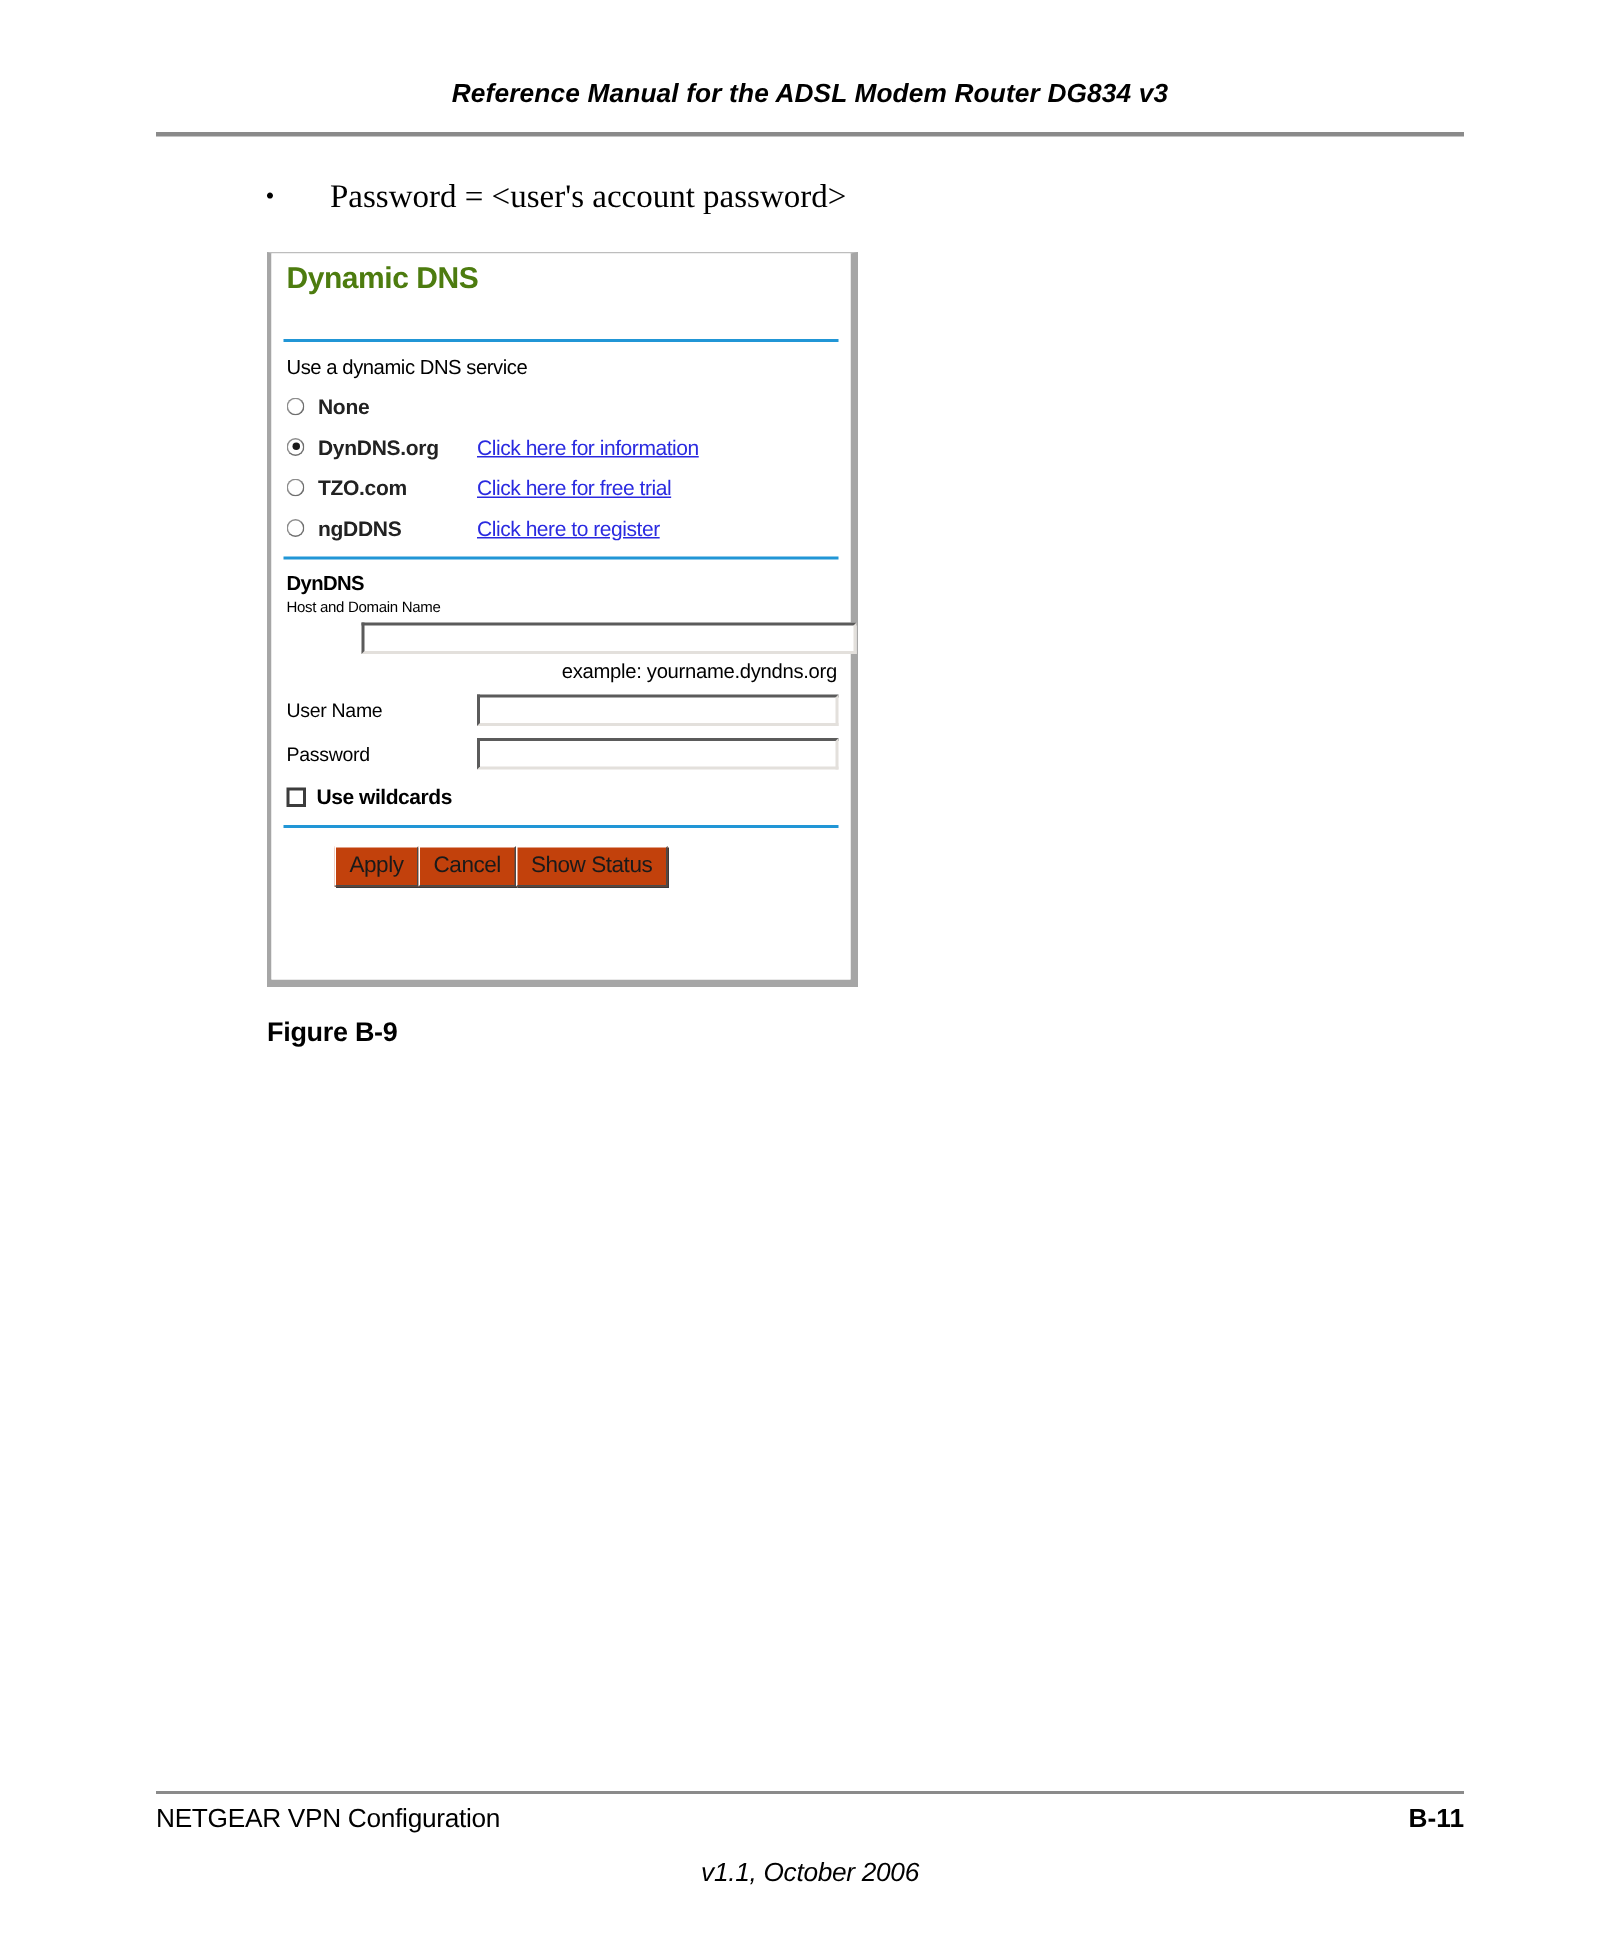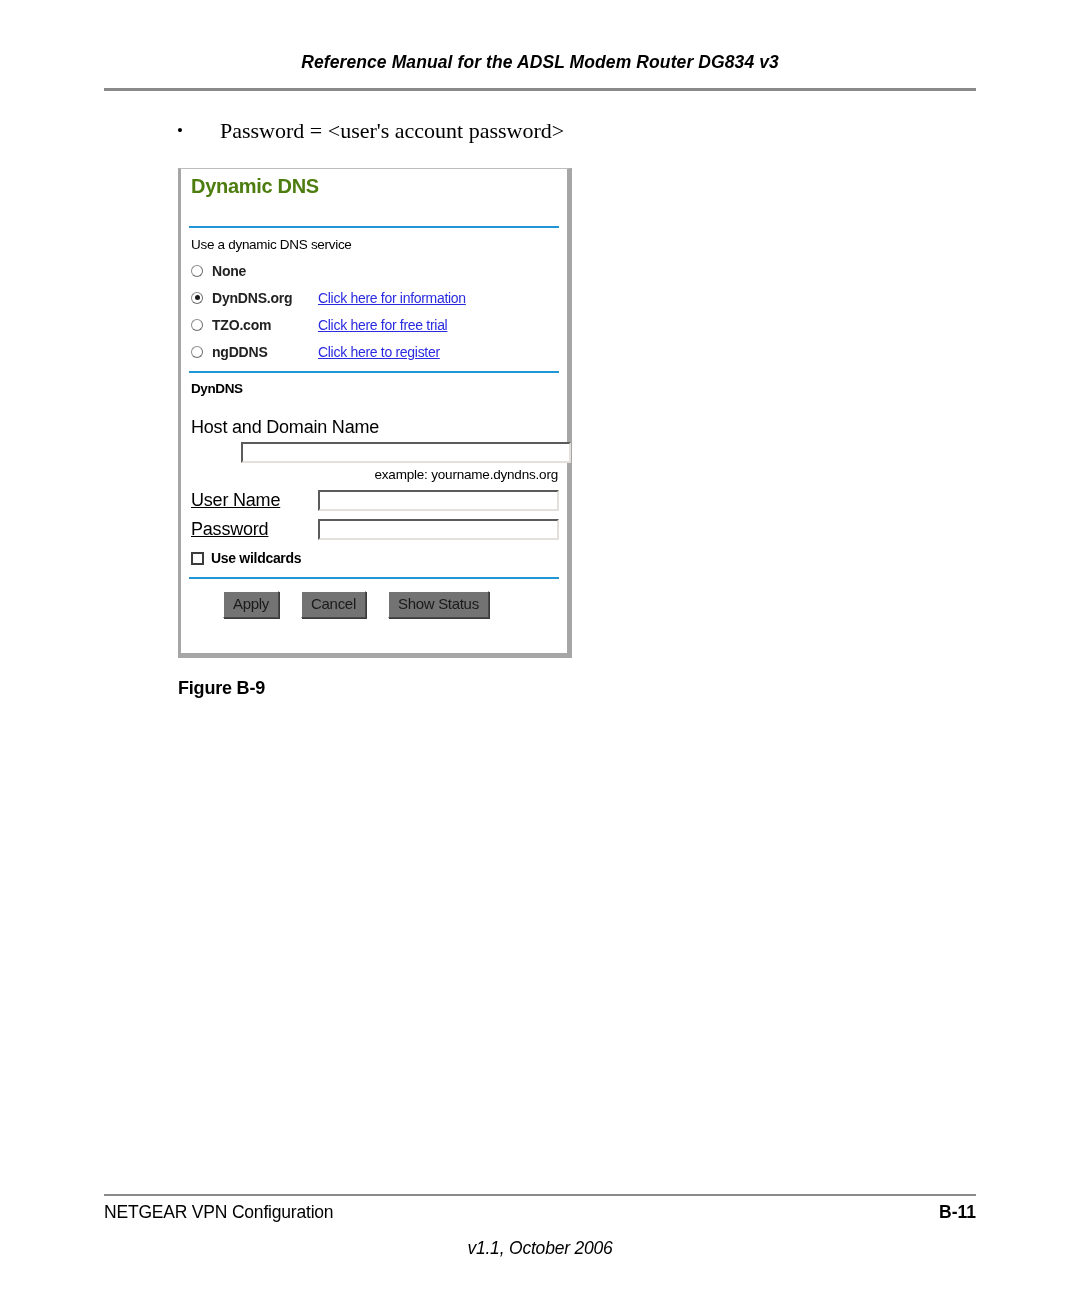--- a/index.html
+++ b/index.html
@@ -159,23 +159,23 @@
 
   
   .form-heading {
     font-size: 13.5px;
     font-weight: bold;
     margin-top: 8px;
     padding-left: 2px;
     letter-spacing: -0.4px;
   }
   .field-label-block {
-    font-size: 18px;
-    padding-left: 2px;
-    margin-top: 21px;
+    font-size: 10px;
+    padding-left: 2px;
+    margin-top: 4px;
     letter-spacing: -0.2px;
   }
   .textinput {
     border: 2px solid;
     border-color: #5b5b5b #e3e0dc #e3e0dc #5b5b5b;
     background: #ffffff;
     height: 21px;
     box-sizing: border-box;
   }
   .hostfield {
@@ -190,25 +190,24 @@
     padding-right: 1px;
     letter-spacing: -0.2px;
   }
   .field-row {
     display: flex;
     align-items: center;
     margin-top: 8px;
     padding-left: 2px;
   }
   .field-row-label {
-    font-size: 18px;
+    font-size: 13px;
     width: 127px;
     flex: 0 0 auto;
     letter-spacing: -0.2px;
-    text-decoration: underline;
   }
   .field-row .textinput {
     width: 255px;
   }
   .checkbox-row {
     display: flex;
     align-items: center;
     margin-top: 10px;
     padding-left: 2px;
   }
@@ -230,26 +229,25 @@
   
   .button-row {
     display: flex;
     margin-top: 12px;
     padding-left: 34px;
   }
   .btn {
     font-family: "Liberation Sans", sans-serif;
     font-size: 15px;
     color: #1a1a1a;
-    background: #737373;
+    background: #c2410c;
     border: 1px solid;
     border-color: #ffffff #4a4a4a #4a4a4a #ffffff;
     box-shadow: 1px 1px 0 0 #3a3a3a;
     padding: 2px 9px 3px 9px;
-    margin-right: 22px;
     letter-spacing: -0.3px;
     cursor: pointer;
     line-height: 20px;
   }
 
   
   .figure-caption {
     position: absolute;
     left: 178px;
     top: 678px;

